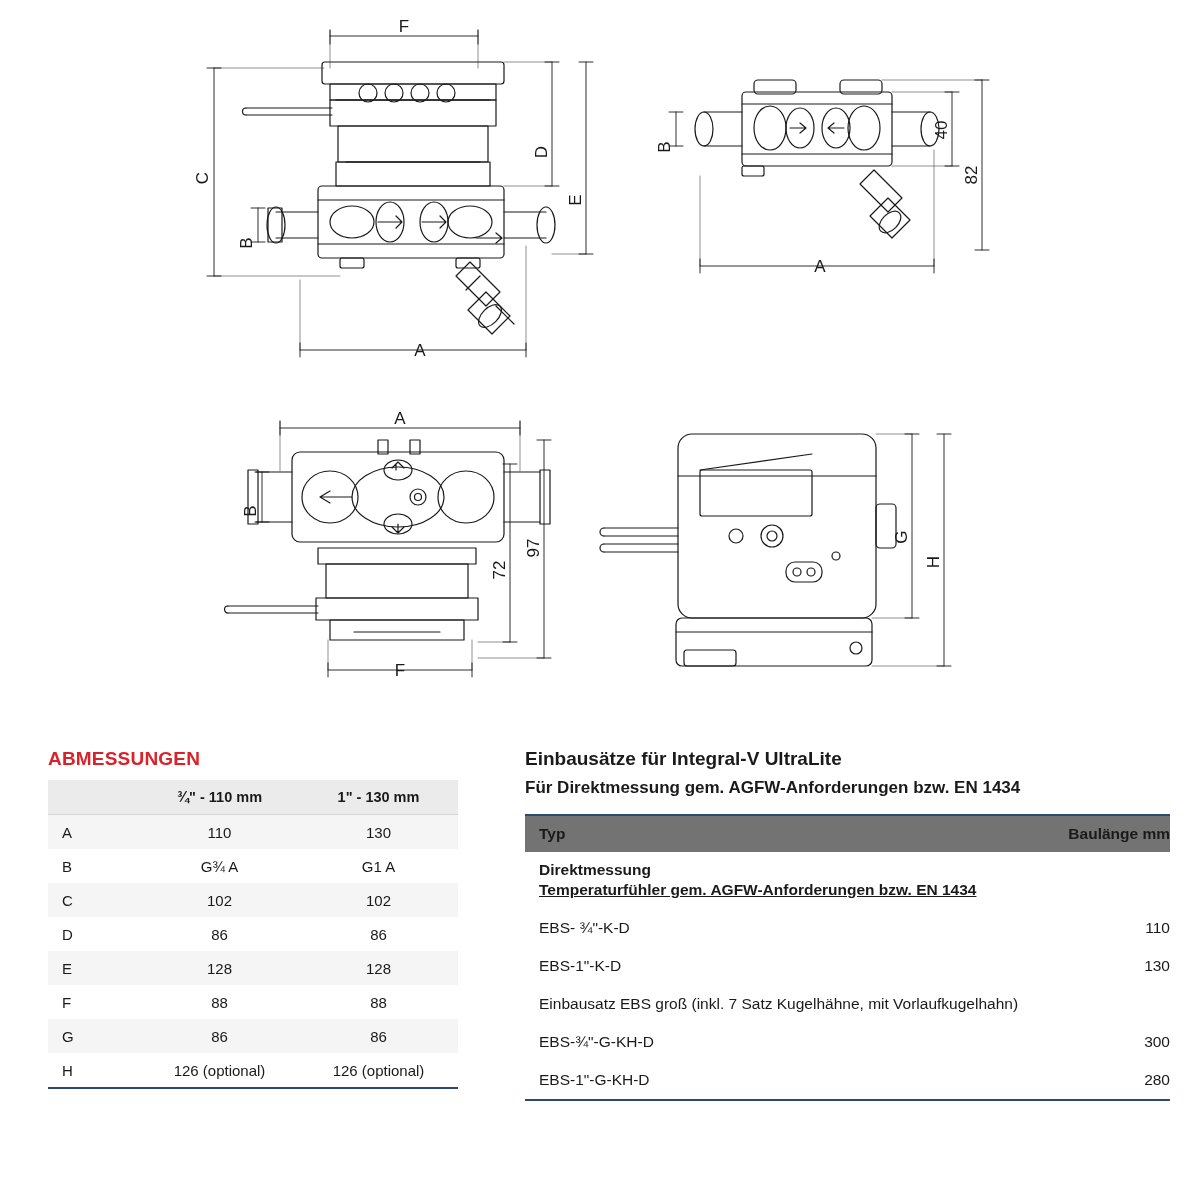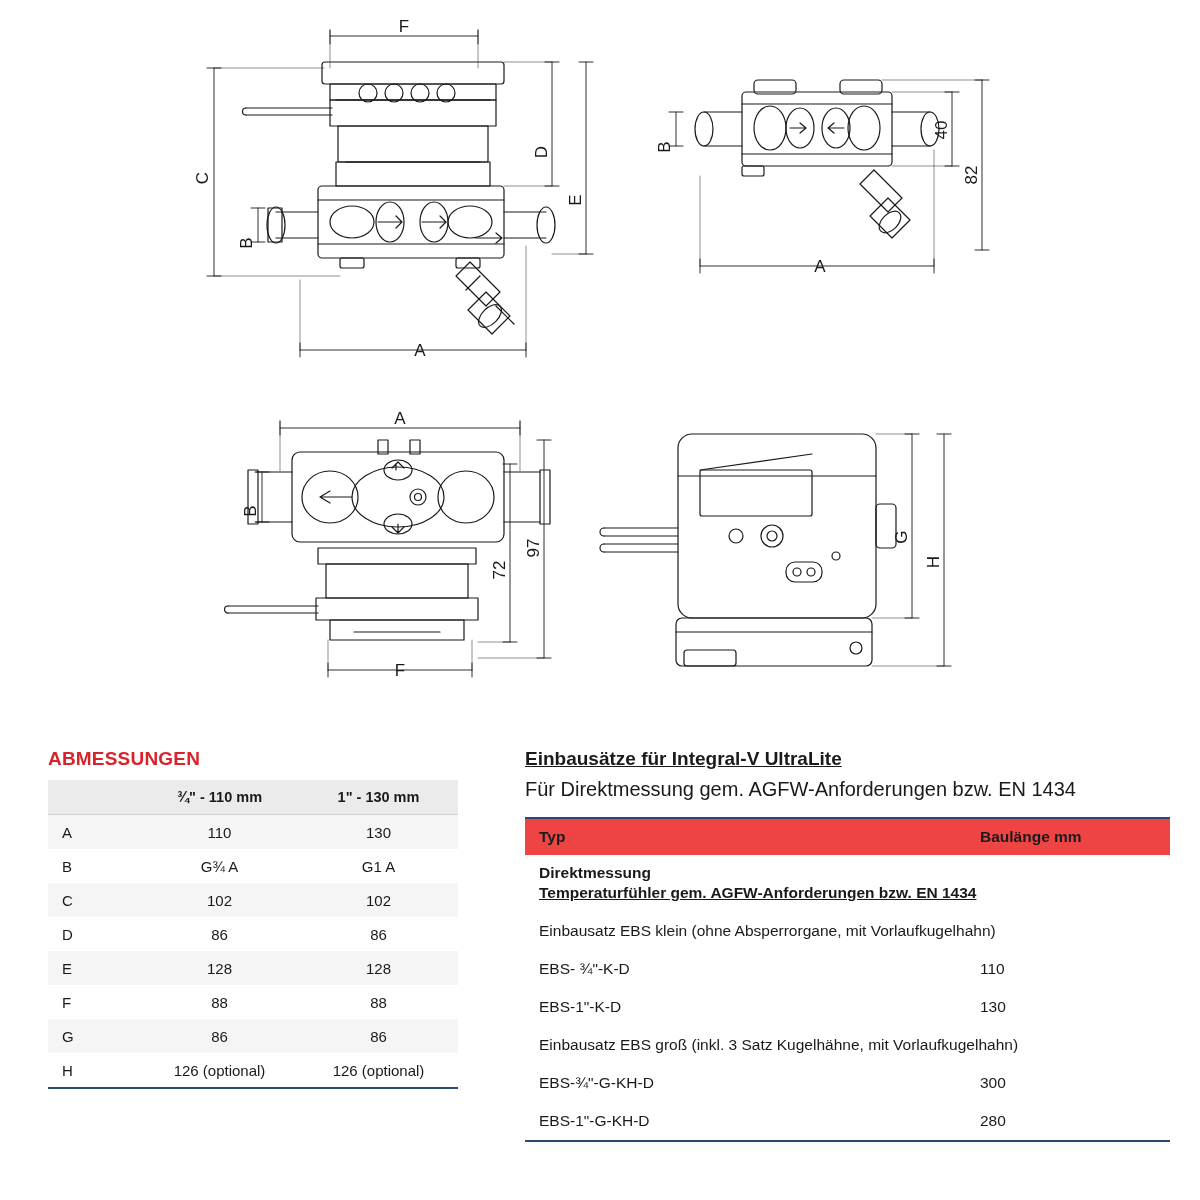--- a/index.html
+++ b/index.html
@@ -90,44 +90,44 @@
     background: #ffffff;
   }
   table.dims tbody tr:last-child td {
     border-bottom: 2px solid #2b4a73;
   }
 
   .right-title {
     font-size: 19px;
     font-weight: bold;
     margin: 0 0 6px 0;
-    text-decoration: underline;
   }
   .right-sub {
-    font-size: 20px;
+    font-size: 17px;
     margin: 8px 0 16px 0;
+    font-weight: bold;
   }
 
   table.types {
     border-collapse: collapse;
     width: 645px;
     font-size: 15.5px;
   }
   table.types th, table.types td {
     padding: 9px 0 9px 14px;
     text-align: left;
     vertical-align: middle;
   }
   table.types thead th {
-    background: #ef4444;
+    background: #737373;
     font-weight: bold;
     border-top: 2px solid #2b4a73;
   }
   table.types thead th.val, table.types td.val {
-    text-align: left;
+    text-align: right;
     width: 190px;
     padding-left: 0;
   }
   table.types tbody tr.group td {
     font-weight: bold;
     padding-bottom: 2px;
   }
   table.types tbody tr.group2 td {
     font-weight: bold;
     padding-top: 0px;
@@ -462,33 +462,30 @@
           <th class="val">Baulänge mm</th>
         </tr>
       </thead>
       <tbody>
         <tr class="group">
           <td colspan="2">Direktmessung</td>
         </tr>
         <tr class="group2">
           <td colspan="2">Temperaturfühler gem. AGFW-Anforderungen bzw. EN 1434</td>
         </tr>
-        <tr class="sect">
-          <td colspan="2">Einbausatz EBS klein (ohne Absperrorgane, mit Vorlaufkugelhahn)</td>
-        </tr>
         <tr class="item">
           <td>EBS- ¾"-K-D</td>
           <td class="val">110</td>
         </tr>
         <tr class="item">
           <td>EBS-1"-K-D</td>
           <td class="val">130</td>
         </tr>
         <tr class="sect">
-          <td colspan="2">Einbausatz EBS groß (inkl. 3 Satz Kugelhähne, mit Vorlaufkugelhahn)</td>
+          <td colspan="2">Einbausatz EBS groß (inkl. 7 Satz Kugelhähne, mit Vorlaufkugelhahn)</td>
         </tr>
         <tr class="item">
           <td>EBS-¾"-G-KH-D</td>
           <td class="val">300</td>
         </tr>
         <tr class="item last">
           <td>EBS-1"-G-KH-D</td>
           <td class="val">280</td>
         </tr>
       </tbody>

